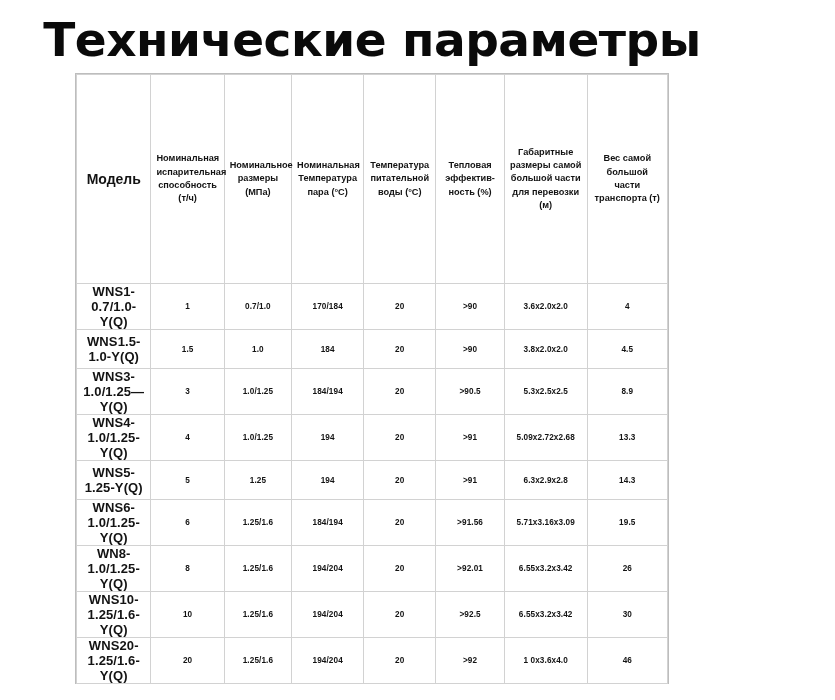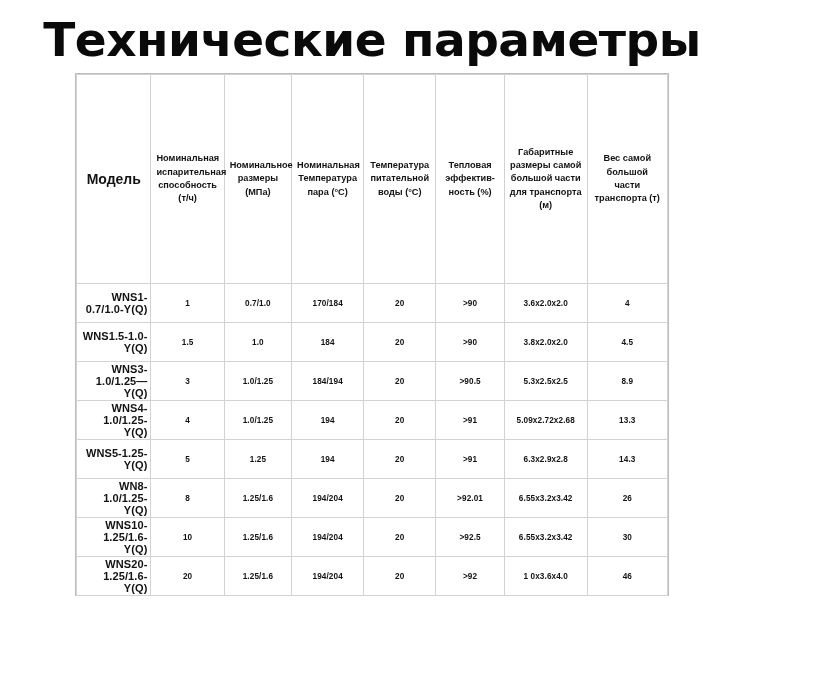--- a/index.html
+++ b/index.html
@@ -60,22 +60,21 @@
   }
   table.spec thead th.model-head {
     font-size: 14px;
   }
   table.spec tbody td {
     height: 38px;
     font-weight: bold;
     letter-spacing: 0.1px;
   }
   table.spec tbody td.model-cell {
-    font-size: 11px;
-    text-align: right;
+    font-size: 13px;
   }
   col.c0 { width: 12.6%; }
   col.c1 { width: 12.4%; }
   col.c2 { width: 11.4%; }
   col.c3 { width: 12.2%; }
   col.c4 { width: 12.2%; }
   col.c5 { width: 11.6%; }
   col.c6 { width: 14.0%; }
   col.c7 { width: 13.6%; }
 </style>
@@ -99,21 +98,21 @@
           <col class="c7">
       </colgroup>
       <thead>
         <tr>
           <th class="model-head">Модель</th>
           <th>Номинальная испарительная способность (т/ч)</th>
           <th>Номинальное размеры (МПа)</th>
           <th>Номинальная Температура пара (°C)</th>
           <th>Температура питательной воды (°C)</th>
           <th>Тепловая эффектив-ность (%)</th>
-          <th>Габаритные размеры самой большой части для транспорта (м)</th>
+          <th>Габаритные размеры самой большой части для перевозки (м)</th>
           <th>Вес самой большой части транспорта (т)</th>
         </tr>
       </thead>
       <tbody>
         <tr>
           <td class="model-cell">WNS1-0.7/1.0-Y(Q)</td>
           <td>1</td>
           <td>0.7/1.0</td>
           <td>170/184</td>
           <td>20</td>
@@ -155,20 +154,30 @@
           <td class="model-cell">WNS5-1.25-Y(Q)</td>
           <td>5</td>
           <td>1.25</td>
           <td>194</td>
           <td>20</td>
           <td>&gt;91</td>
           <td>6.3x2.9x2.8</td>
           <td>14.3</td>
         </tr>
         <tr>
+          <td class="model-cell">WNS6-1.0/1.25-Y(Q)</td>
+          <td>6</td>
+          <td>1.25/1.6</td>
+          <td>184/194</td>
+          <td>20</td>
+          <td>&gt;91.56</td>
+          <td>5.71x3.16x3.09</td>
+          <td>19.5</td>
+        </tr>
+        <tr>
           <td class="model-cell">WN8-1.0/1.25-Y(Q)</td>
           <td>8</td>
           <td>1.25/1.6</td>
           <td>194/204</td>
           <td>20</td>
           <td>&gt;92.01</td>
           <td>6.55x3.2x3.42</td>
           <td>26</td>
         </tr>
         <tr>

